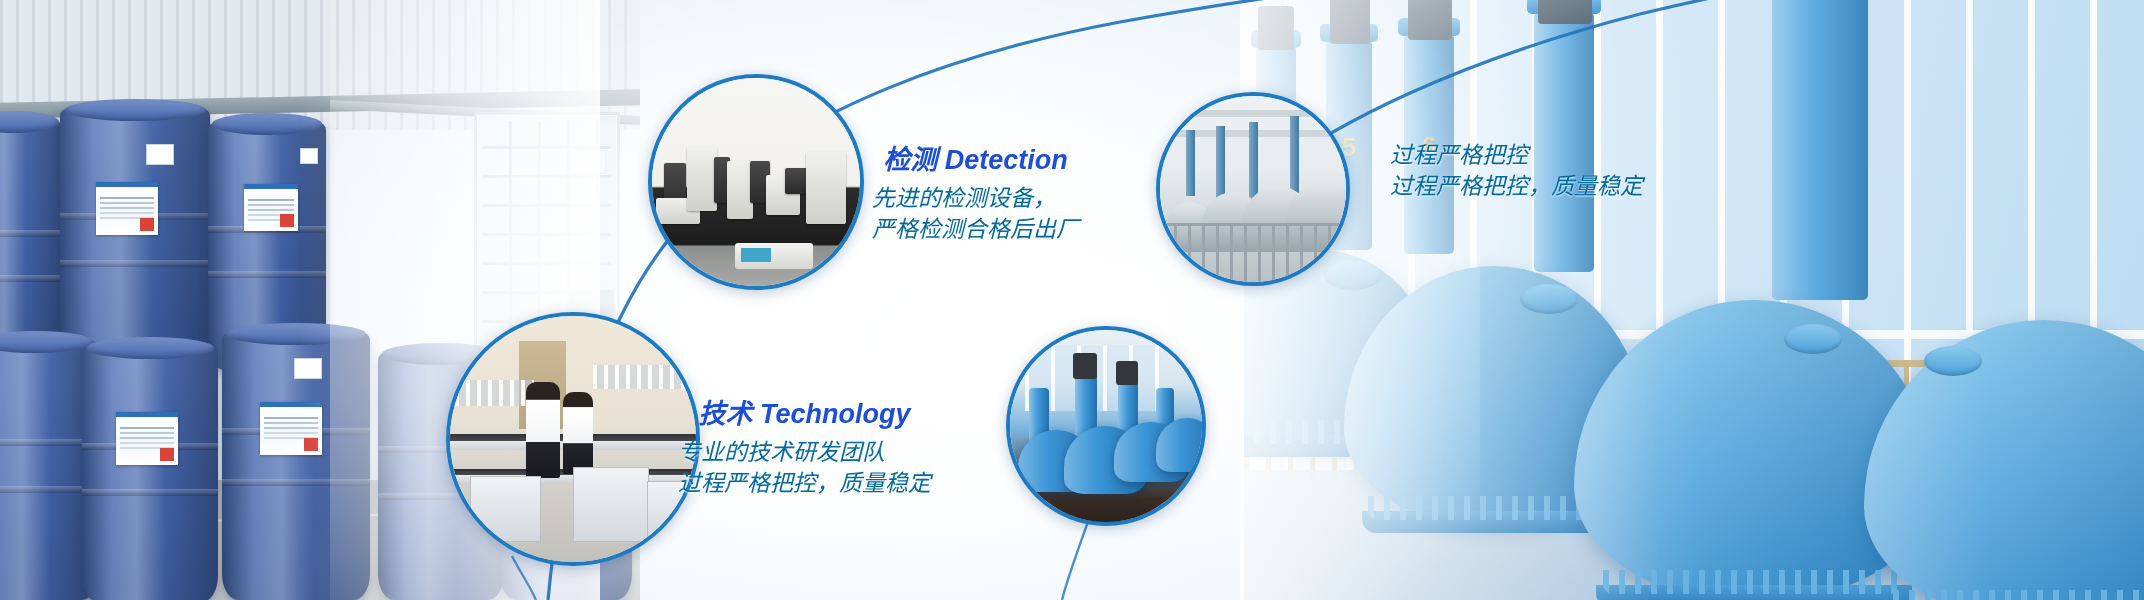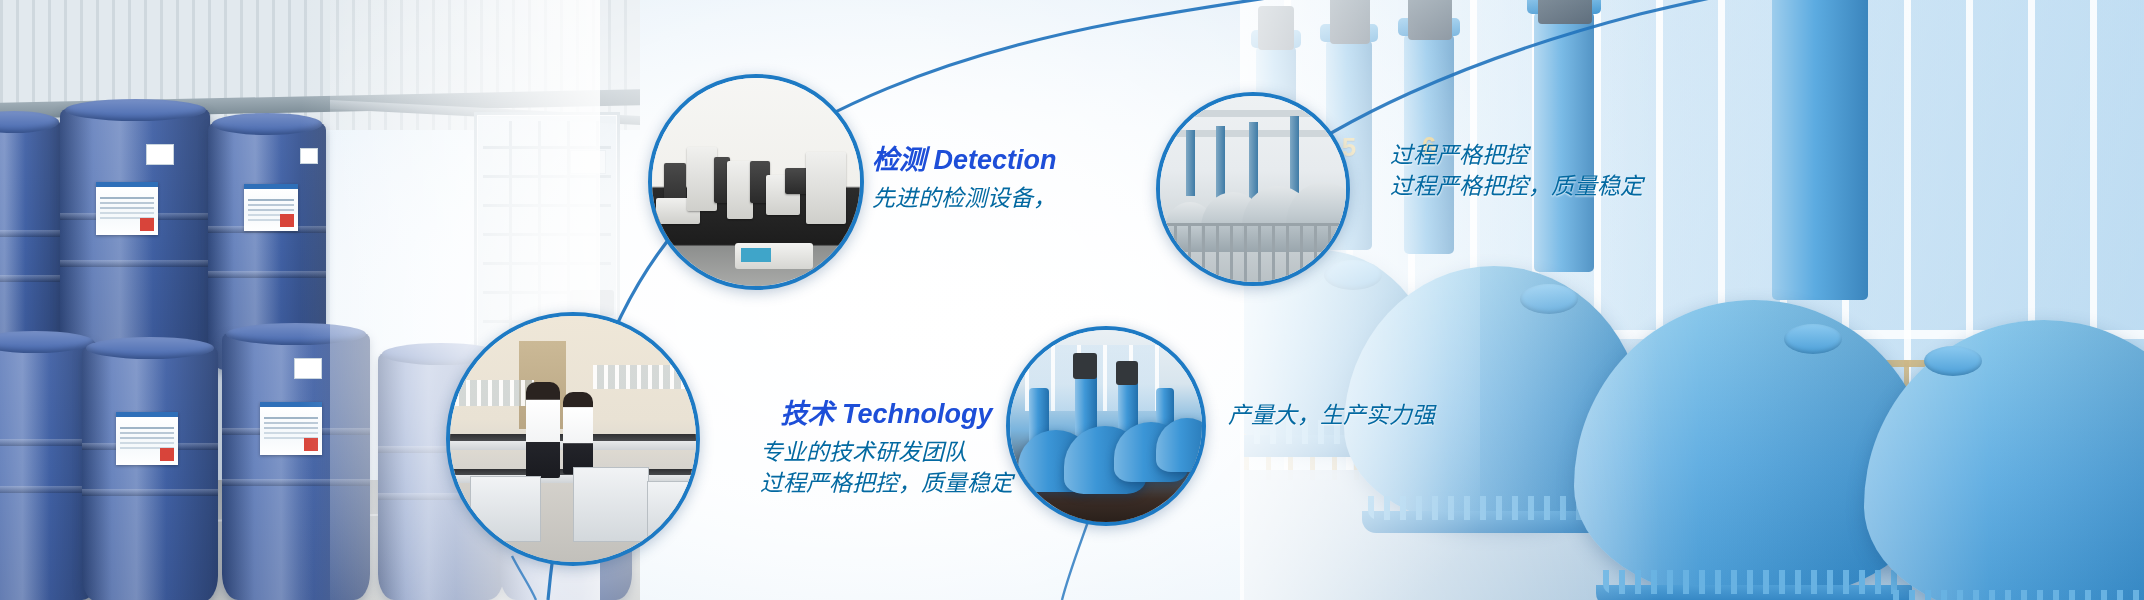--- a/index.html
+++ b/index.html
@@ -474,20 +474,21 @@
       <div class="instr" style="left:55%;bottom:34%;width:34px;height:40px;"></div>
       <div class="instr dark" style="left:64%;bottom:44%;width:30px;height:26px;"></div>
       <div class="instr" style="left:74%;bottom:30%;width:40px;height:72px;"></div>
       <div class="scale"></div>
     </div>
   </div>
 
   <div class="caption" style="left:872px;top:146px;">
     <div class="cap-title">检测 Detection</div>
     <div class="cap-line">先进的检测设备，</div>
+    <div class="cap-line">严格检测合格后出厂</div>
   </div>
 
   <div class="node" style="left:1156px;top:92px;width:186px;height:186px;">
     <div class="inner sc-produce">
       <div class="roofbeam" style="top:14px;"></div>
       <div class="roofbeam" style="top:34px;"></div>
       <div class="shaft" style="left:14%;top:34px;height:66px;"></div>
       <div class="shaft" style="left:30%;top:30px;height:72px;"></div>
       <div class="shaft" style="left:48%;top:26px;height:80px;"></div>
       <div class="shaft" style="left:70%;top:20px;height:88px;"></div>
@@ -512,21 +513,21 @@
       <div class="bench" style="top:48%;height:16px;"></div>
       <div class="bench" style="top:62%;height:14px;"></div>
       <div class="person" style="left:31%;top:27%;width:34px;height:96px;"></div>
       <div class="person" style="left:46%;top:31%;width:30px;height:82px;"></div>
       <div class="cab" style="left:8%;width:28%;height:26%;"></div>
       <div class="cab" style="left:50%;width:30%;height:30%;"></div>
       <div class="cab" style="left:80%;width:18%;height:24%;"></div>
     </div>
   </div>
 
-  <div class="caption" style="left:760px;top:400px;">
+  <div class="caption" style="left:678px;top:400px;">
     <div class="cap-title">技术 Technology</div>
     <div class="cap-line">专业的技术研发团队</div>
     <div class="cap-line">过程严格把控，质量稳定</div>
   </div>
 
   <div class="node" style="left:1006px;top:326px;width:192px;height:192px;">
     <div class="inner sc-prod">
       <div class="win"></div>
       <div class="col" style="left:10%;top:30%;width:20px;height:58px;"></div>
       <div class="col" style="left:34%;top:22%;width:22px;height:66px;"></div>
@@ -535,16 +536,15 @@
       <div class="mot" style="left:33%;top:12%;width:24px;height:26px;"></div>
       <div class="mot" style="left:55%;top:16%;width:22px;height:24px;"></div>
       <div class="rx" style="left:4%;top:52%;width:76px;height:62px;"></div>
       <div class="rx" style="left:28%;top:50%;width:82px;height:68px;"></div>
       <div class="rx" style="left:54%;top:48%;width:74px;height:60px;"></div>
       <div class="rx" style="left:76%;top:46%;width:62px;height:54px;"></div>
     </div>
   </div>
 
   <div class="caption" style="left:1228px;top:400px;">
-    <div class="cap-line">产量大，生产实力强</div>
   </div>
 
 </div>
 
 </body></html>

